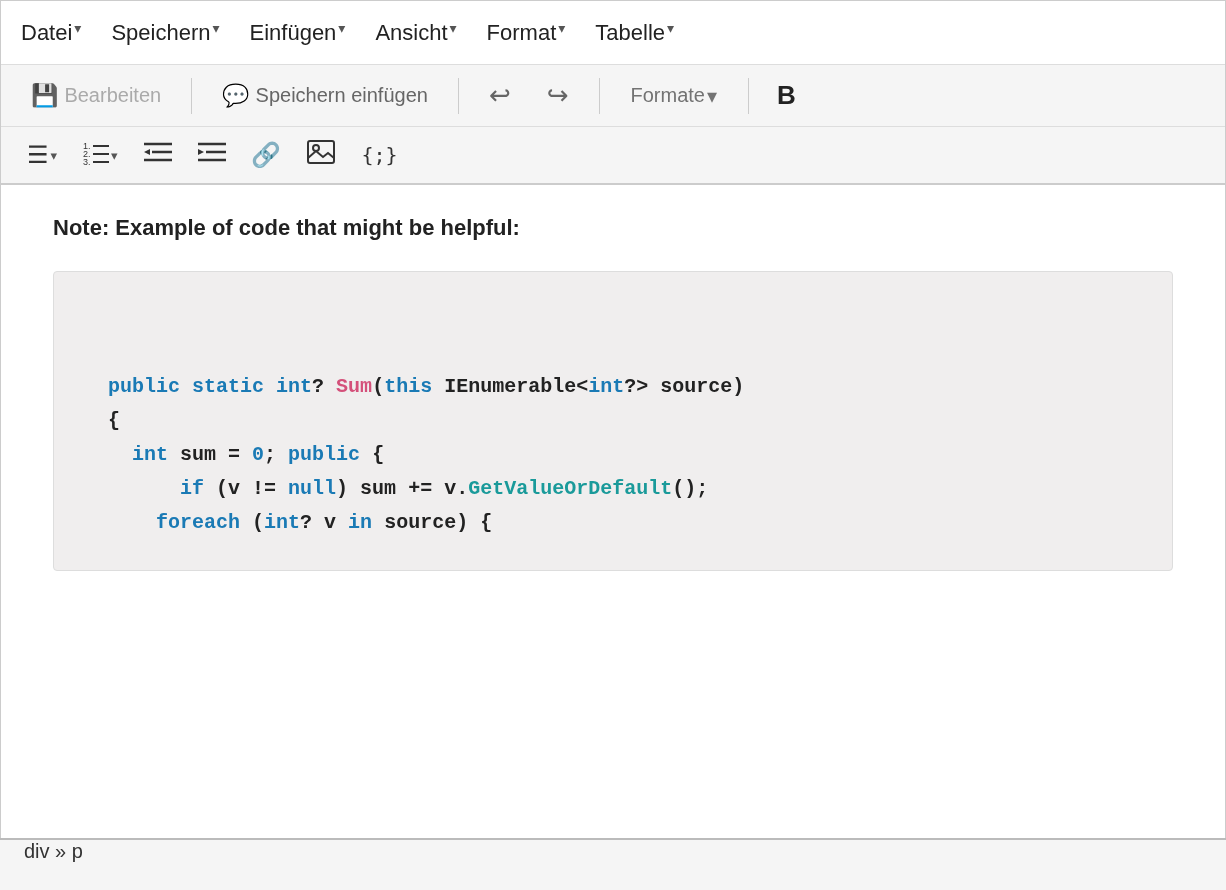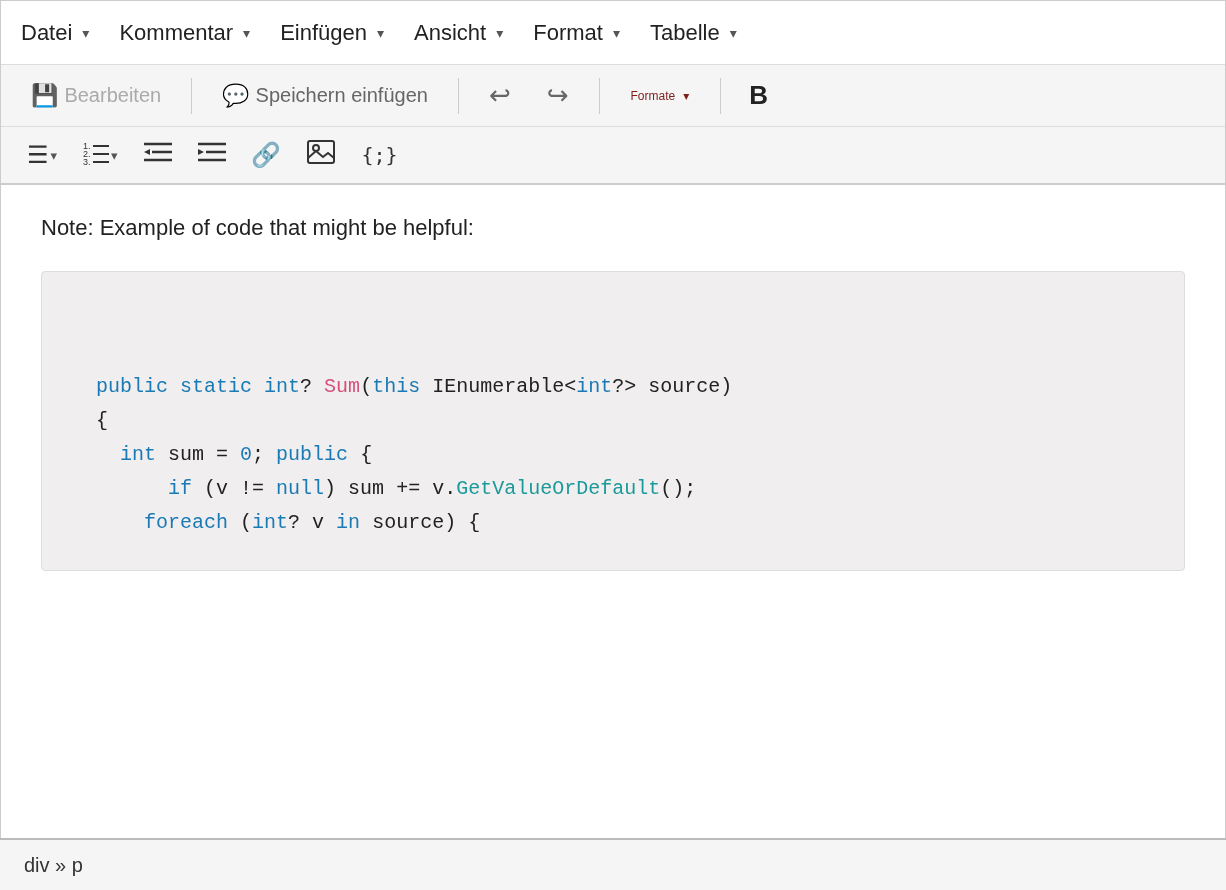--- a/index.html
+++ b/index.html
@@ -19,22 +19,21 @@
       height: 64px;
       border-bottom: 1px solid #ddd;
       background: #fff;
       gap: 30px;
     }
     .menu-item {
       font-size: 22px;
       color: #222;
       cursor: pointer;
       display: flex;
-      align-items: center;
-      gap: 10px;
+      gap: 2px;
       user-select: none;
       white-space: nowrap;
     }
     .menu-item .chevron {
       font-size: 14px;
       color: #555;
     }
 
     
     .toolbar1 {
@@ -71,24 +70,24 @@
       font-weight: bold;
       color: #222;
       padding: 4px 12px;
       cursor: pointer;
       border: none;
       background: transparent;
     }
     .formates-btn {
       display: flex;
       align-items: center;
-      gap: 8px;
+      gap: 2px;
       padding: 6px 14px;
-      font-size: 12px;
-      color: #7f1d1d;
+      font-size: 20px;
+      color: #737373;
       cursor: pointer;
       background: transparent;
       border: 1px solid transparent;
       border-radius: 3px;
     }
 
     
     .toolbar2 {
       display: flex;
       align-items: center;
@@ -107,22 +106,23 @@
       color: #333;
       cursor: pointer;
       background: transparent;
       border: none;
       border-radius: 3px;
     }
     .tb2-btn .chevron { font-size: 13px; color: #555; }
 
     
     .content-area {
-      padding: 30px 40px;
+      padding: 30px 52px;
       background: #fff;
+      font-weight: bold;
     }
     .note-text {
       font-size: 22px;
       color: #222;
       margin-bottom: 30px;
     }
 
     
     .code-block {
       background: #f0eeee;
@@ -149,36 +149,36 @@
     
     .status-bar {
       position: fixed;
       bottom: 0;
       left: 0;
       width: 1226px;
       height: 52px;
       background: #f5f5f5;
       border-top: 2px solid #bbb;
       display: flex;
-      align-items: center;
+      align-items: flex-start;
       padding: 0 24px;
       font-size: 20px;
       color: #333;
     }
   </style>
 </head>
 <body>
 
 <div class="menu-bar">
   <div class="menu-item">
     <span>Datei</span>
     <span class="chevron">▾</span>
   </div>
   <div class="menu-item">
-    <span>Kommentar</span>
+    <span>Speichern</span>
     <span class="chevron">▾</span>
   </div>
   <div class="menu-item">
     <span>Einfügen</span>
     <span class="chevron">▾</span>
   </div>
   <div class="menu-item">
     <span>Ansicht</span>
     <span class="chevron">▾</span>
   </div>

